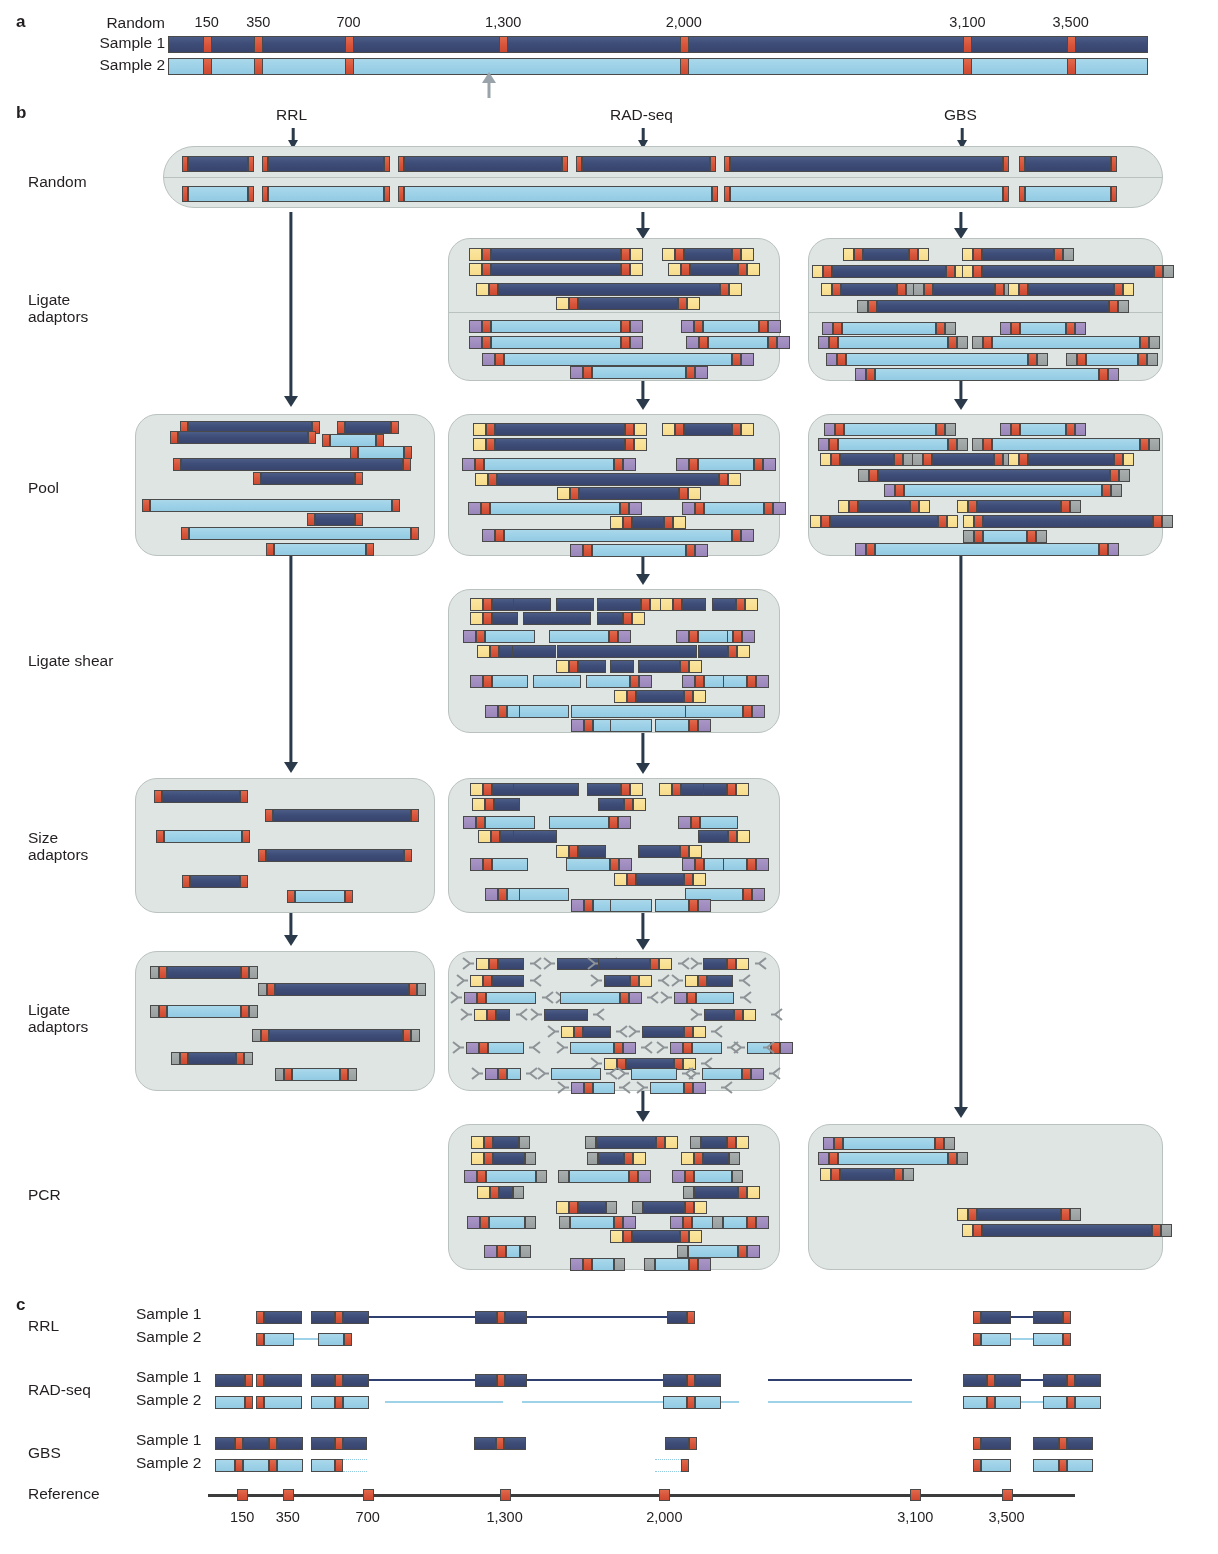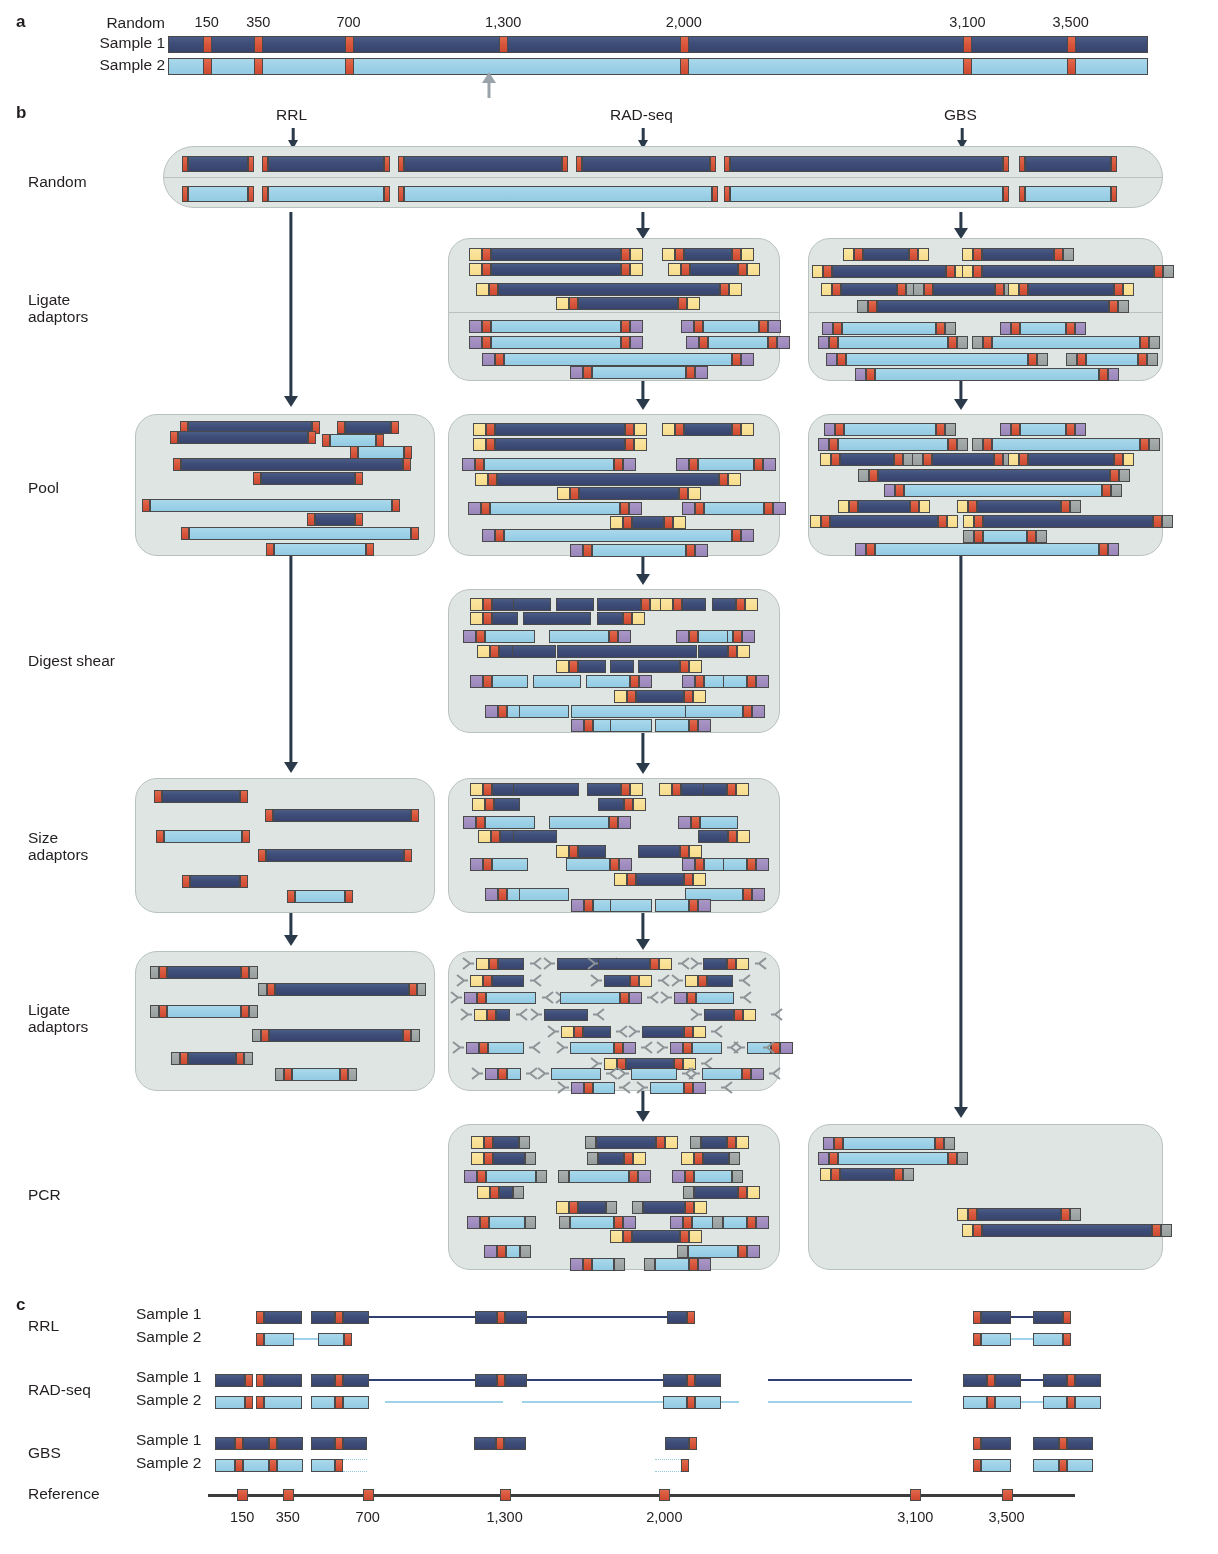--- a/index.html
+++ b/index.html
@@ -110,21 +110,21 @@
 </div>
 <div class="arrow small" style="left:955px;top:128px;width:14px;height:22px;">
   <div class="shaft" style="top:0;width:2.6px;height:14px;"></div>
     <div class="head" style="top:12px;"></div>
 </div>
 
 <div class="lbl" style="left:28px;top:173px;">Random</div>
 <div class="lbl" style="left:28px;top:291px;">Ligate
 adaptors</div>
 <div class="lbl" style="left:28px;top:479px;">Pool</div>
-<div class="lbl" style="left:28px;top:652px;">Digest shear</div>
+<div class="lbl" style="left:28px;top:652px;">Ligate shear</div>
 <div class="lbl" style="left:28px;top:829px;">Size
 adaptors</div>
 <div class="lbl" style="left:28px;top:1001px;">Ligate
 adaptors</div>
 <div class="lbl" style="left:28px;top:1186px;">PCR</div>
 
 <div class="capsule" style="left:163px;top:146px;width:1000px;height:62px;">
   <div class="pbox-div" style="top:30px;"></div>
 </div>
 <div id="digest-frags">

